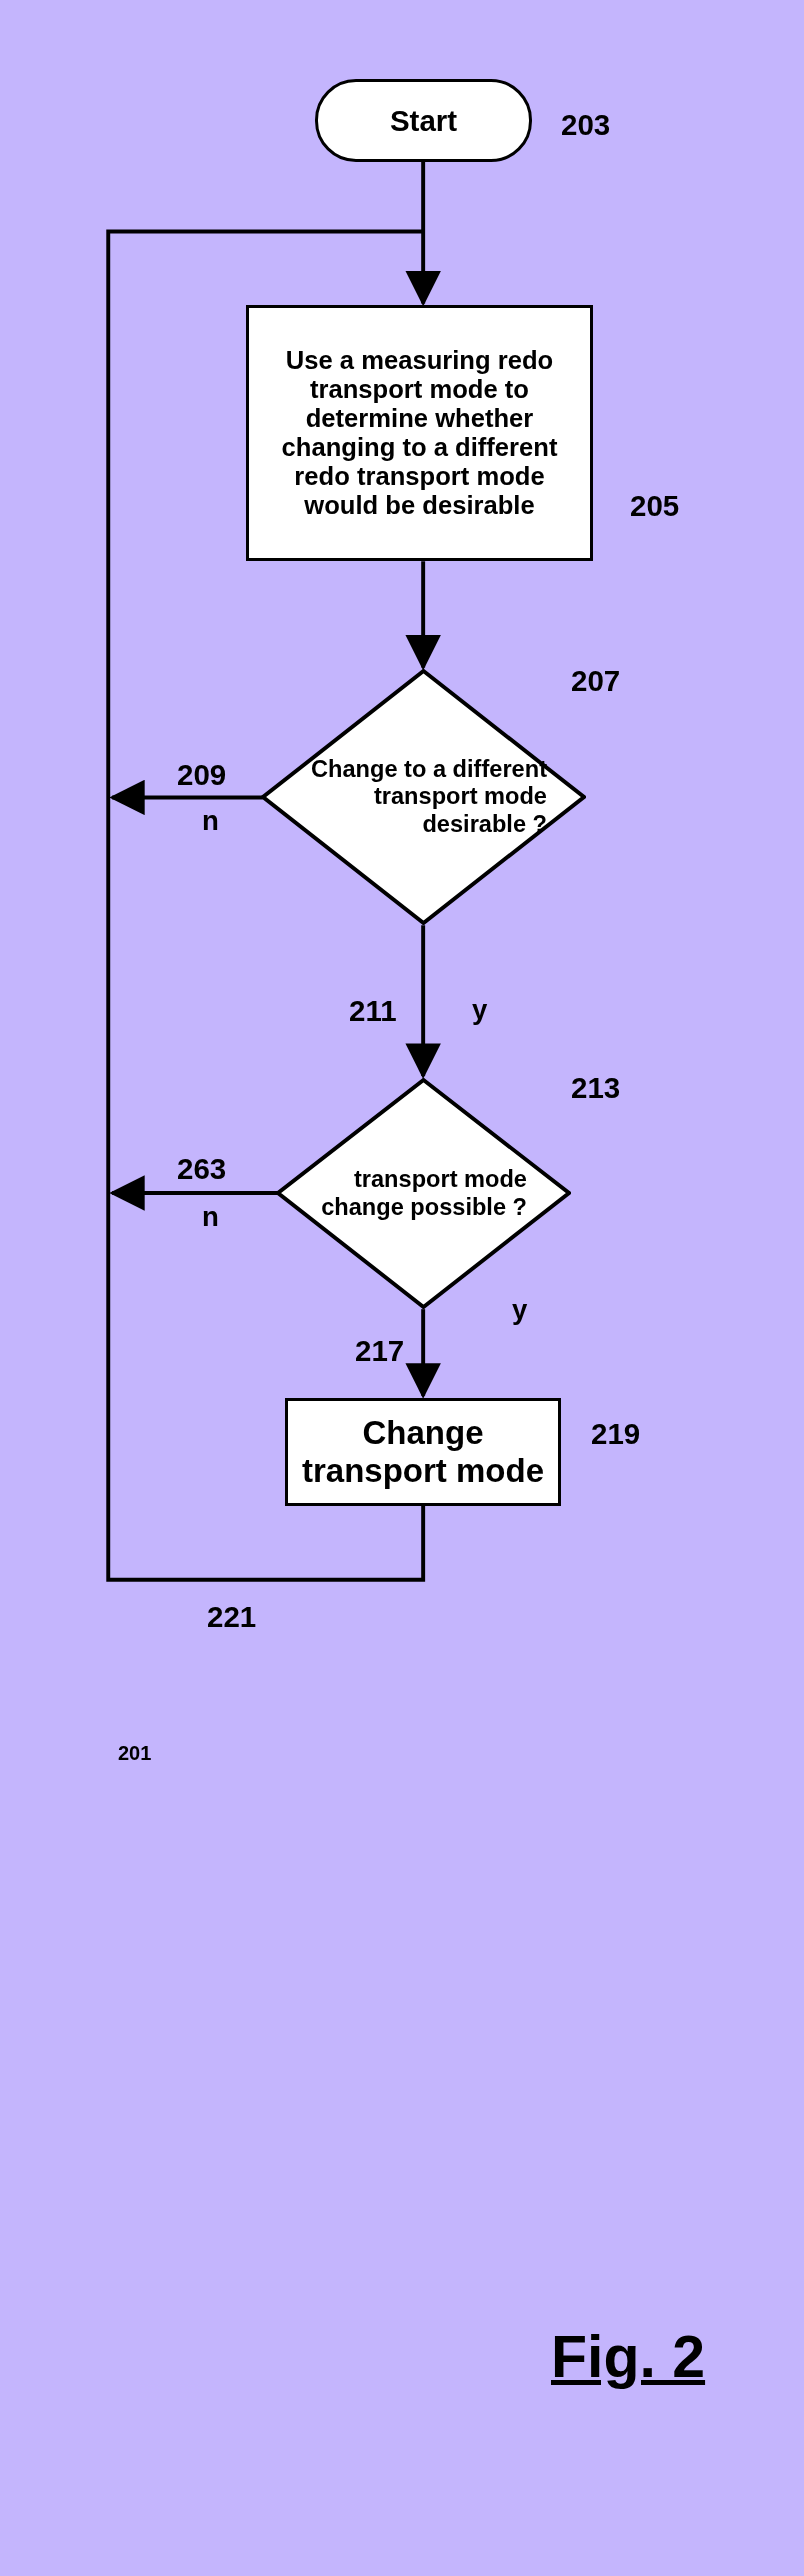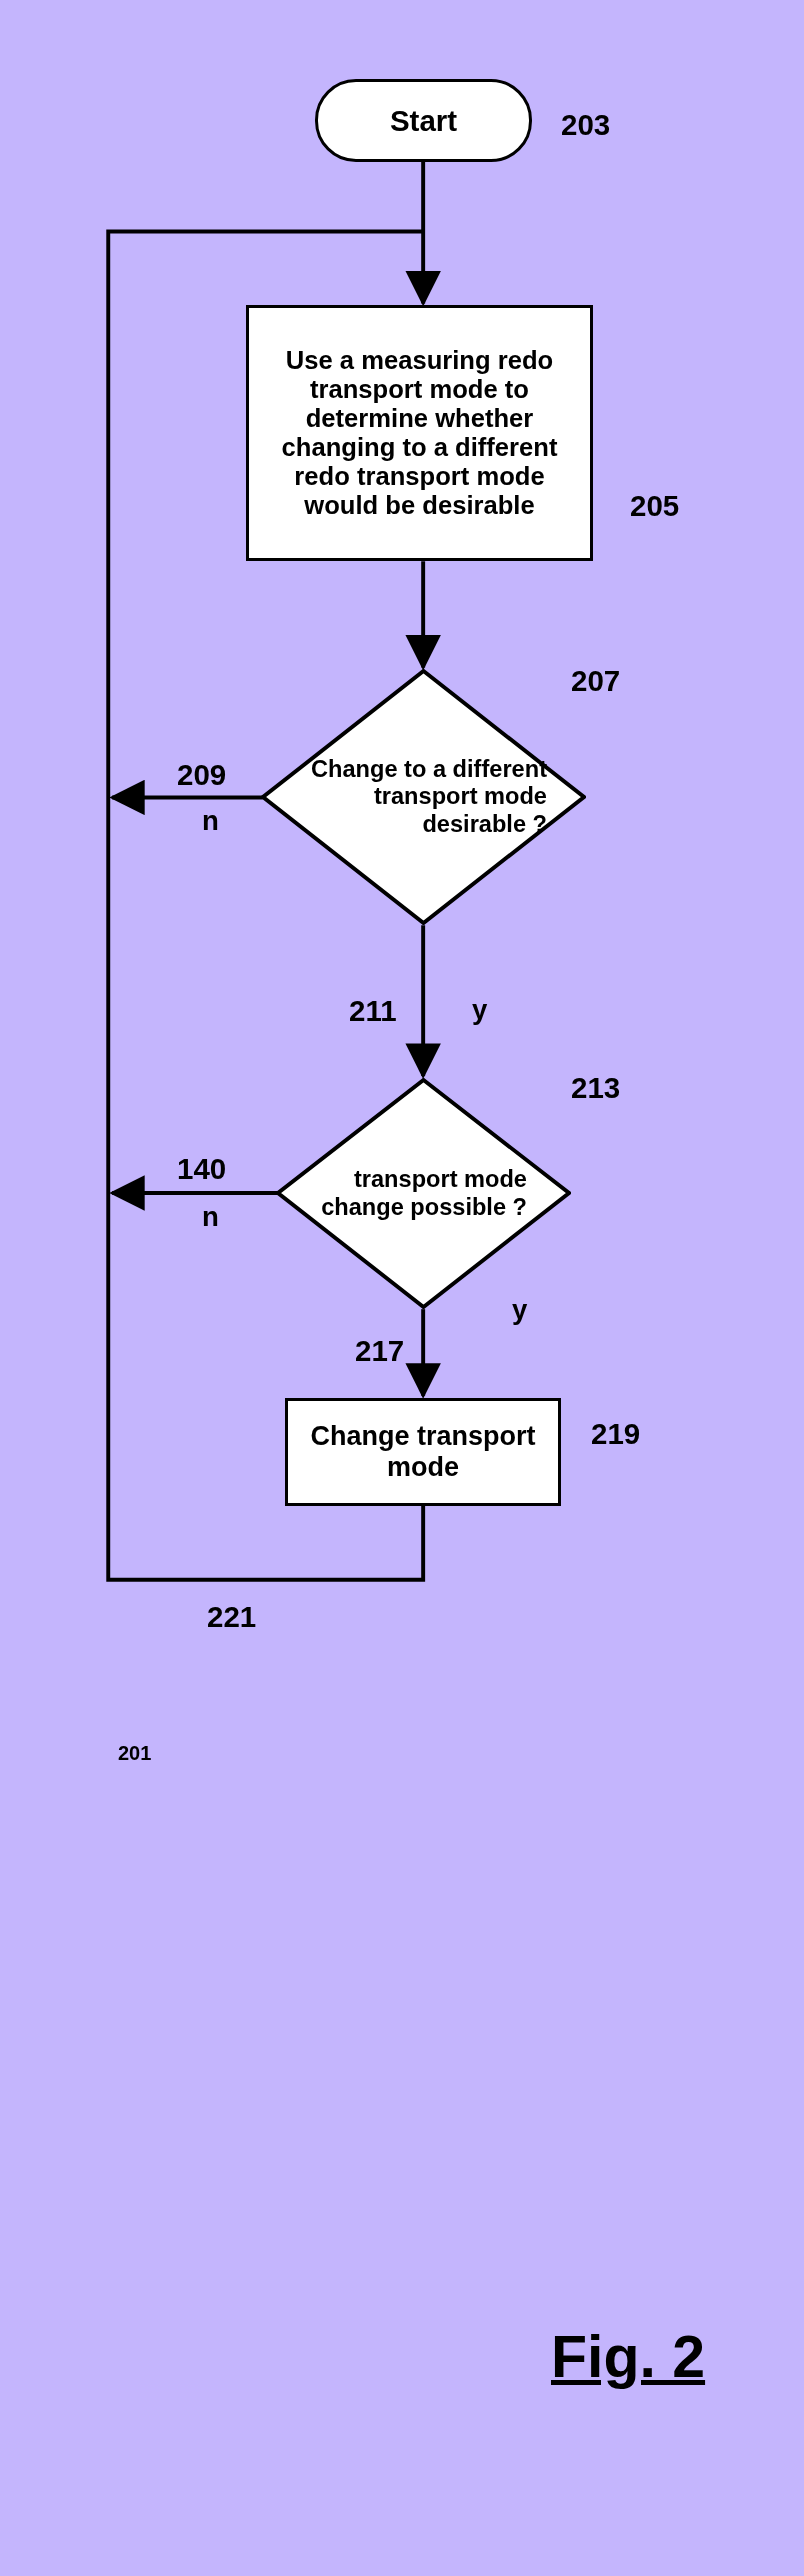--- a/index.html
+++ b/index.html
@@ -33,21 +33,21 @@
     background: #fff;
     display: flex;
     align-items: center;
     justify-content: center;
     text-align: center;
     font-size: 25.6px;
     font-weight: bold;
     padding: 11.8px 13.8px;
   }
   .process-small {
-    font-size: 27px;
+    font-size: 33px;
     align-items: center;
   }
   .decision {
     position: absolute;
   }
   .decision svg {
     position: absolute;
     left: 0;
     top: 0;
   }
@@ -159,21 +159,21 @@
 
     <path d="M 430 1530 L 430 1605 L 110 1605 L 110 235 L 430 235" stroke="#000" stroke-width="4" fill="none"></path>
   </svg>
 
   <div class="refnum" style="left:177px; top:758px;">209</div>
   <div class="brlabel" style="left:202px; top:805px;">n</div>
 
   <div class="refnum" style="left:349px; top:994px;">211</div>
   <div class="brlabel" style="left:472px; top:994px;">y</div>
 
-  <div class="refnum" style="left:177px; top:1152px;">140</div>
+  <div class="refnum" style="left:177px; top:1152px;">263</div>
   <div class="brlabel" style="left:202px; top:1201px;">n</div>
 
   <div class="refnum" style="left:355px; top:1334px;">217</div>
   <div class="brlabel" style="left:512px; top:1294px;">y</div>
 
   <div class="refnum" style="left:207px; top:1600px;">221</div>
 
 </div>
 
 

